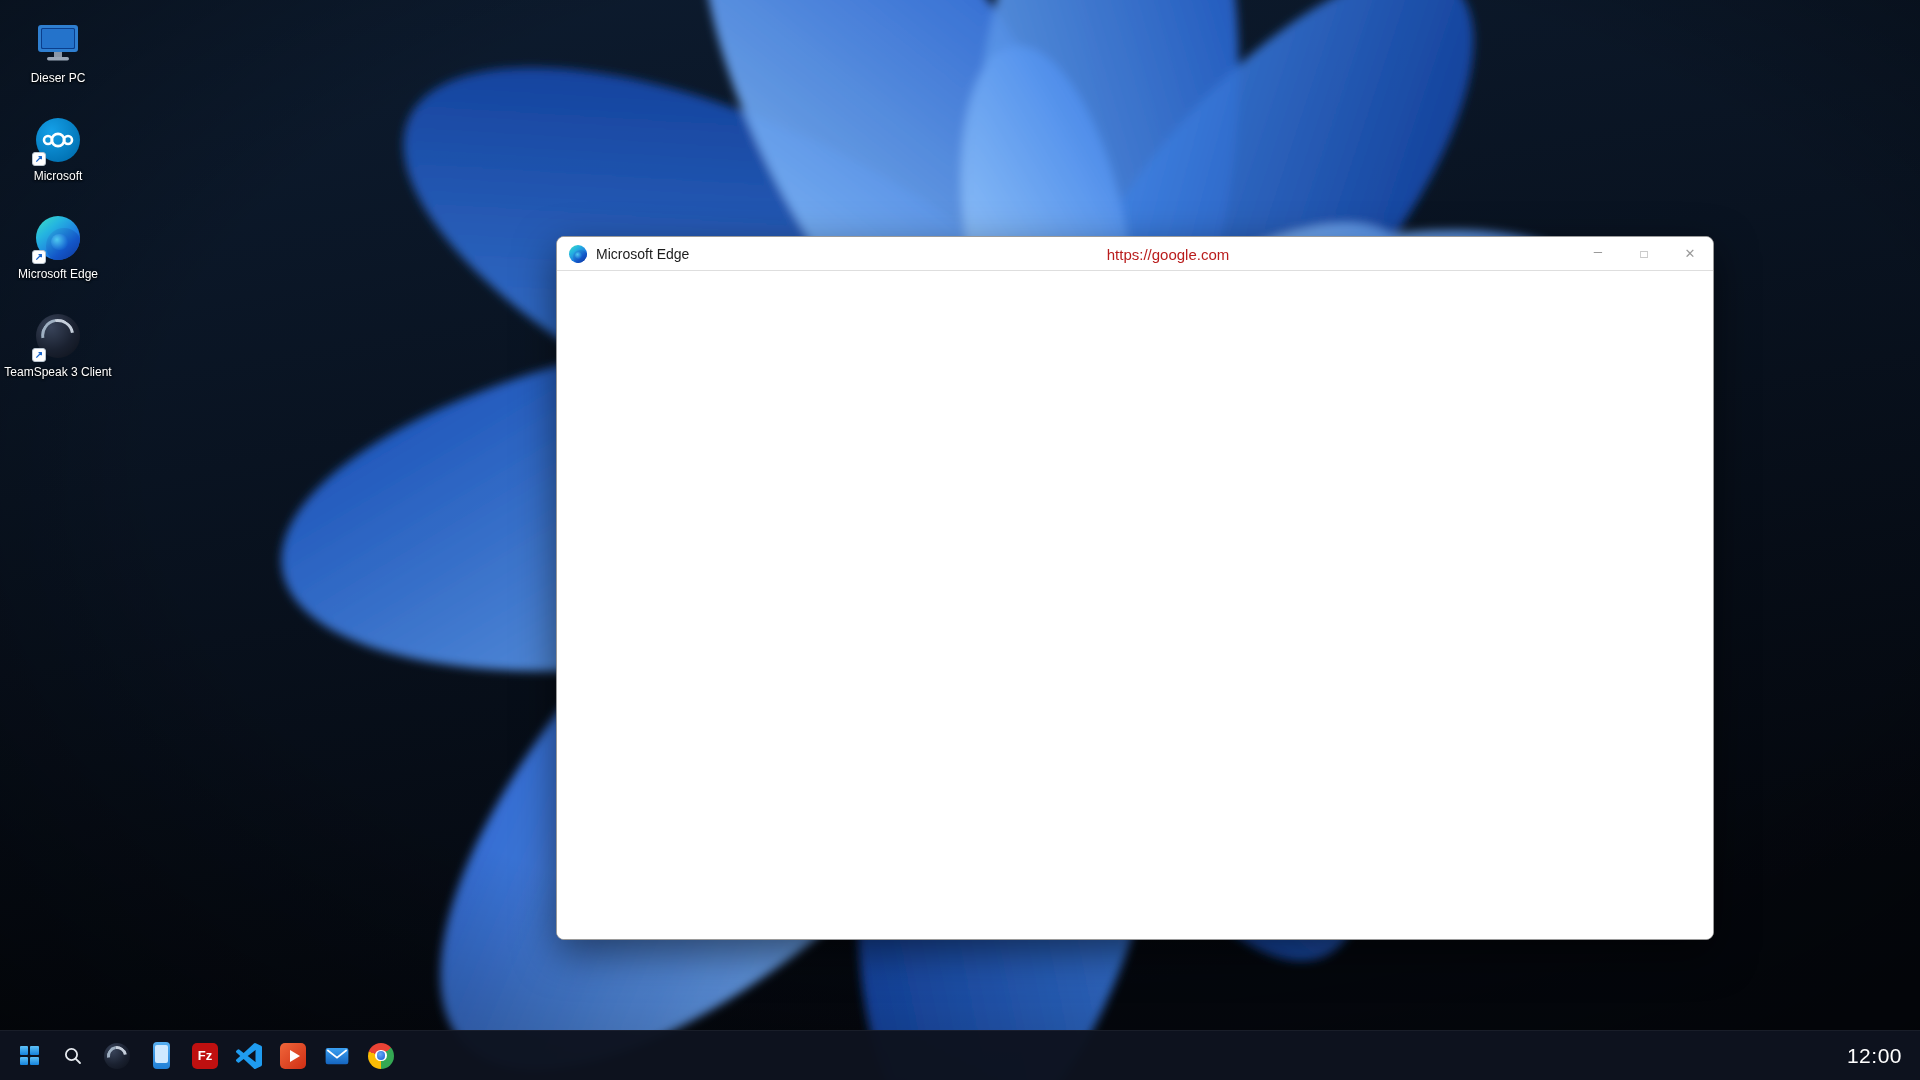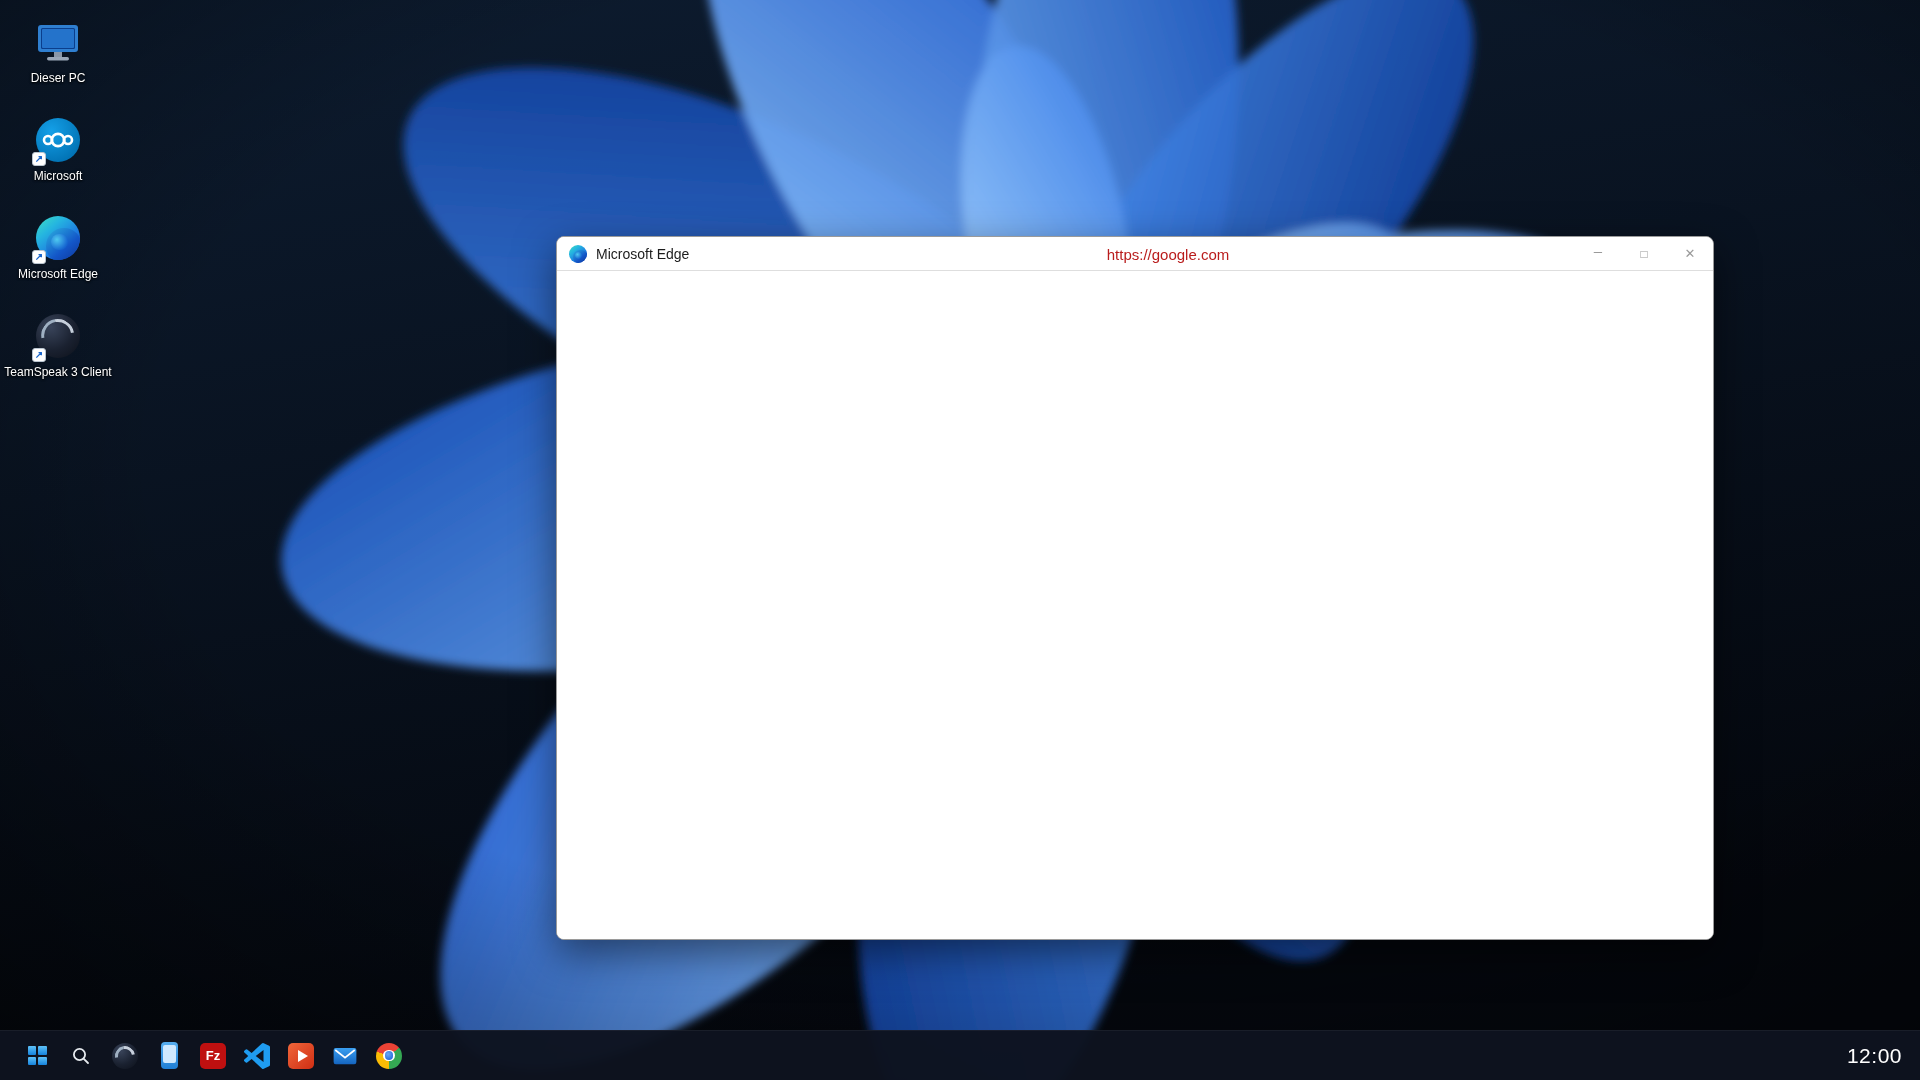--- a/index.html
+++ b/index.html
@@ -66,21 +66,21 @@
   .win-btn { width:46px; height:100%; display:flex; align-items:center; justify-content:center;
              color:#9a9a9a; }
   .win-btn.min { font-size:15px; padding-bottom:6px; }
   .win-btn.max { font-size:12px; }
   .win-btn.close { font-size:13px; }
   .window-content { width:100%; height:calc(100% - 34px); background:#fff; }
 
   
   .taskbar { position:absolute; left:0; bottom:0; width:1920px; height:50px;
              background:rgba(13,19,31,0.97); border-top:1px solid rgba(255,255,255,0.05);
-             display:flex; align-items:center; padding-left:16px; }
+             display:flex; align-items:center; padding-left:8px; }
   .tb-btn { width:42px; height:42px; border-radius:5px; display:flex; align-items:center;
             justify-content:center; margin-right:2px; }
 
   .start-grid { width:19px; height:19px; display:grid; grid-template-columns:1fr 1fr; gap:2px; }
   .start-grid span { background:linear-gradient(180deg,#5ec1f7,#1583dd); border-radius:1px; }
 
   .phone-shape { width:17px; height:27px; border-radius:4px;
                  background:linear-gradient(180deg,#56aef0,#1f7fd6); position:relative; }
   .phone-shape::after { content:""; position:absolute; left:2px; right:2px; top:3px; bottom:6px;
                  border-radius:2px; background:#cfe9ff; }

